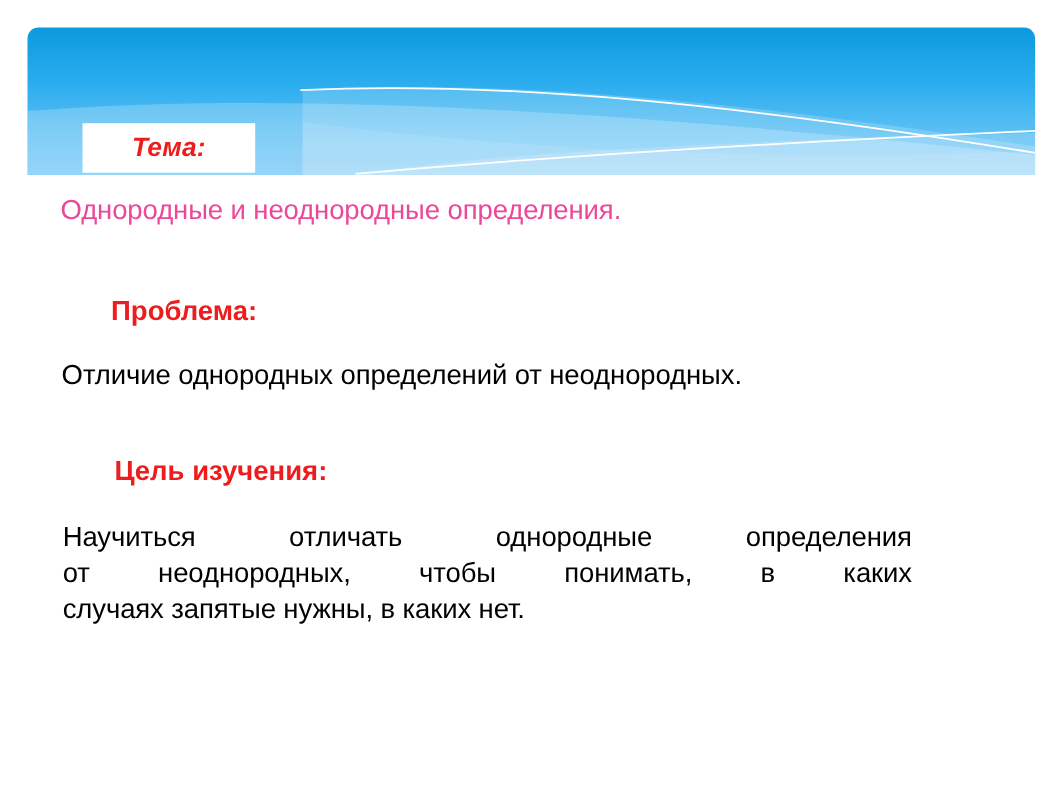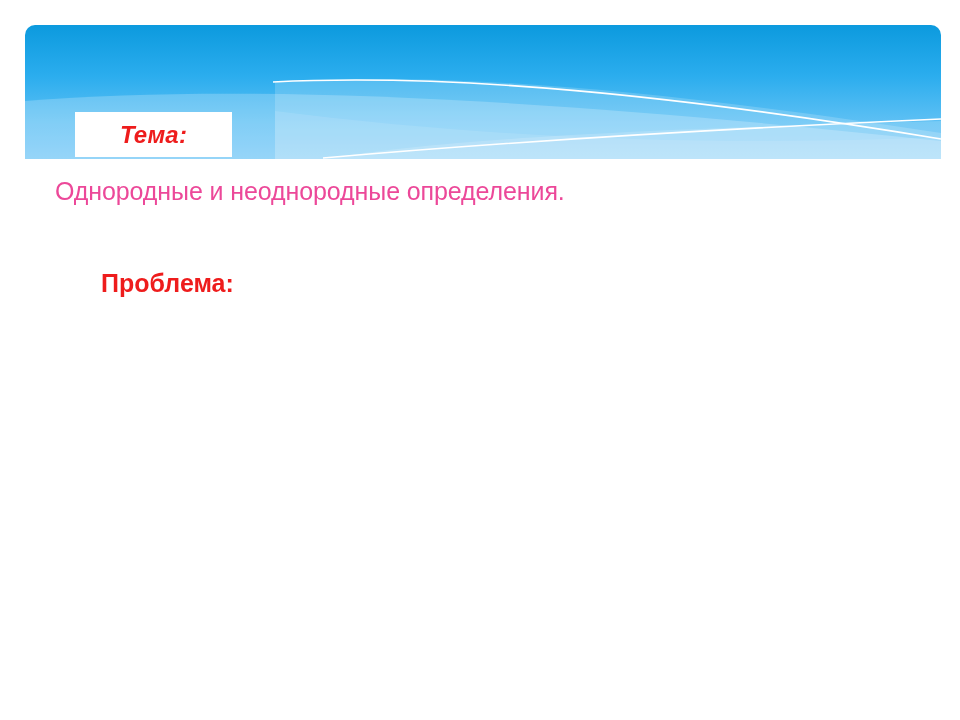--- a/index.html
+++ b/index.html
@@ -148,16 +148,23 @@
   </div>
 
   <div id="theme-box">
     <span class="theme-label">Тема:</span>
   </div>
 
   <div class="topic-title">Однородные и неоднородные определения.</div>
 
   <div id="problem-heading" class="section-heading">Проблема:</div>
 
+  <div id="problem-text" class="body-line">Отличие однородных определений от неоднородных.</div>
 
+  <div id="goal-heading" class="section-heading">Цель изучения:</div>
 
+  <div id="goal-text">
+    <span class="jline">Научиться отличать однородные определения</span>
+    <span class="jline">от неоднородных, чтобы понимать, в каких</span>
+    <span class="jline last">случаях запятые нужны, в каких нет.</span>
+  </div>
 
 </div>
 
 </body></html>

